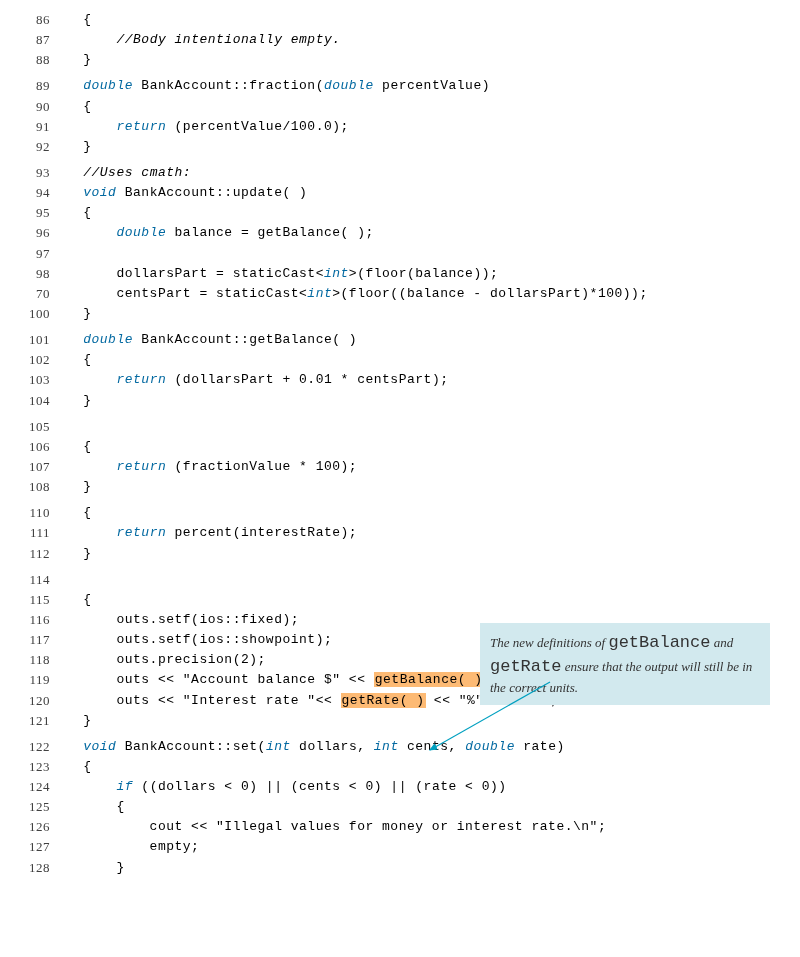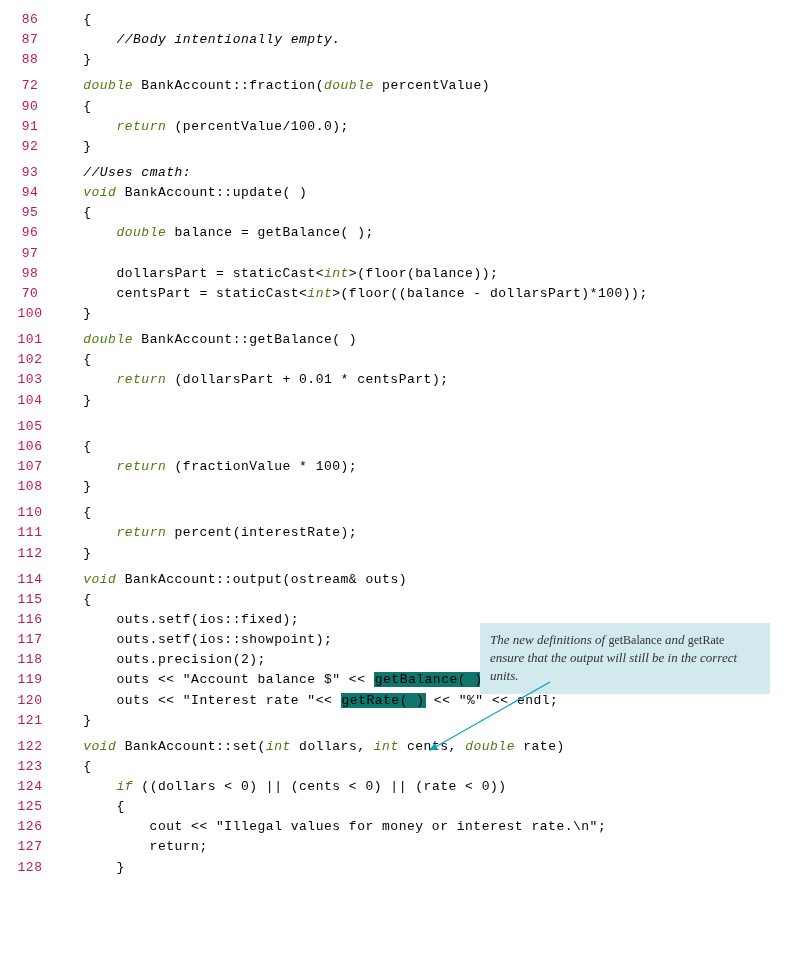--- a/index.html
+++ b/index.html
@@ -20,76 +20,77 @@
   .group {
     margin-bottom: 6px;
   }
   .line {
     display: flex;
     white-space: pre;
   }
   .ln {
     display: inline-block;
     width: 40px;
-    text-align: center;
-    color: #be185d;
+    text-align: right;
+    color: #404040;
     flex-shrink: 0;
+    font-family: Liberation Serif, serif;
   }
   .code {
     white-space: pre;
     color: #000;
   }
   .kw {
-    color: #4d7c0f;
+    color: #0369a1;
     font-style: italic;
   }
   .cmt {
     font-style: italic;
     color: #000;
     text-align: center;
   }
   .hl {
-    background: #0f766e;
+    background: #fdba74;
     padding: 0 1px;
   }
   .annotation {
     position: absolute;
     right: 30px;
     top: 623px;
     width: 270px;
     background: #d2e9ee;
     padding: 8px 10px;
     font-family: Georgia, "Times New Roman", serif;
     font-style: italic;
     font-size: 13px;
     line-height: 1.4;
     color: #333;
     letter-spacing: 0;
   }
   .annotation .mono {
-    font-family: Liberation Serif, serif;
+    font-family: Liberation Mono, monospace;
     font-style: normal;
-    font-size: 12px;
+    font-size: 17px;
   }
   svg.arrow {
     position: absolute;
     pointer-events: none;
   }
 </style>
 </head>
 <body>
 
 <div class="code-block" id="code-block">
     <div class="group">
       <div class="line"><span class="ln">86</span><span class="code">    {</span></div>
       <div class="line"><span class="ln">87</span><span class="code">        <span class="cmt">//Body intentionally empty.</span></span></div>
       <div class="line"><span class="ln">88</span><span class="code">    }</span></div>
     </div>
     <div class="group">
-      <div class="line"><span class="ln">72</span><span class="code">    <span class="kw">double</span> BankAccount::fraction(<span class="kw">double</span> percentValue)</span></div>
+      <div class="line"><span class="ln">89</span><span class="code">    <span class="kw">double</span> BankAccount::fraction(<span class="kw">double</span> percentValue)</span></div>
       <div class="line"><span class="ln">90</span><span class="code">    {</span></div>
       <div class="line"><span class="ln">91</span><span class="code">        <span class="kw">return</span> (percentValue/100.0);</span></div>
       <div class="line"><span class="ln">92</span><span class="code">    }</span></div>
     </div>
     <div class="group">
       <div class="line"><span class="ln">93</span><span class="code">    <span class="cmt">//Uses cmath:</span></span></div>
       <div class="line"><span class="ln">94</span><span class="code">    <span class="kw">void</span> BankAccount::update( )</span></div>
       <div class="line"><span class="ln">95</span><span class="code">    {</span></div>
       <div class="line"><span class="ln">96</span><span class="code">        <span class="kw">double</span> balance = getBalance( );</span></div>
       <div class="line"><span class="ln">97</span></div>
@@ -108,36 +109,36 @@
       <div class="line"><span class="ln">106</span><span class="code">    {</span></div>
       <div class="line"><span class="ln">107</span><span class="code">        <span class="kw">return</span> (fractionValue * 100);</span></div>
       <div class="line"><span class="ln">108</span><span class="code">    }</span></div>
     </div>
     <div class="group">
       <div class="line"><span class="ln">110</span><span class="code">    {</span></div>
       <div class="line"><span class="ln">111</span><span class="code">        <span class="kw">return</span> percent(interestRate);</span></div>
       <div class="line"><span class="ln">112</span><span class="code">    }</span></div>
     </div>
     <div class="group">
-      <div class="line"><span class="ln">114</span><span class="code">    <span class="kw">void</span> BankAccount::output(ostream&amp; outs)</span></div>
+      <div class="line"><span class="ln">114</span></div>
       <div class="line"><span class="ln">115</span><span class="code">    {</span></div>
       <div class="line"><span class="ln">116</span><span class="code">        outs.setf(ios::fixed);</span></div>
       <div class="line"><span class="ln">117</span><span class="code">        outs.setf(ios::showpoint);</span></div>
       <div class="line"><span class="ln">118</span><span class="code">        outs.precision(2);</span></div>
       <div class="line"><span class="ln">119</span><span class="code">        outs &lt;&lt; "Account balance $" &lt;&lt; <span class="hl">getBalance( )</span> &lt;&lt; endl;</span></div>
       <div class="line"><span class="ln">120</span><span class="code">        outs &lt;&lt; "Interest rate "&lt;&lt; <span class="hl">getRate( )</span> &lt;&lt; "%" &lt;&lt; endl;</span></div>
       <div class="line"><span class="ln">121</span><span class="code">    }</span></div>
     </div>
     <div class="group">
       <div class="line"><span class="ln">122</span><span class="code">    <span class="kw">void</span> BankAccount::set(<span class="kw">int</span> dollars, <span class="kw">int</span> cents, <span class="kw">double</span> rate)</span></div>
       <div class="line"><span class="ln">123</span><span class="code">    {</span></div>
       <div class="line"><span class="ln">124</span><span class="code">        <span class="kw">if</span> ((dollars &lt; 0) || (cents &lt; 0) || (rate &lt; 0))</span></div>
       <div class="line"><span class="ln">125</span><span class="code">        {</span></div>
       <div class="line"><span class="ln">126</span><span class="code">            cout &lt;&lt; "Illegal values for money or interest rate.\n";</span></div>
-      <div class="line"><span class="ln">127</span><span class="code">            return;</span></div>
+      <div class="line"><span class="ln">127</span><span class="code">            empty;</span></div>
       <div class="line"><span class="ln">128</span><span class="code">        }</span></div>
     </div>
   </div>
 
 <div class="annotation">
   <span>The new definitions of </span><span class="mono">getBalance</span><span> and </span><span class="mono">getRate</span><span> ensure that the output will still be in the correct units.</span>
 </div>
 
 <svg class="arrow" style="left:420px; top:680px;" width="150" height="80">
   <defs>

